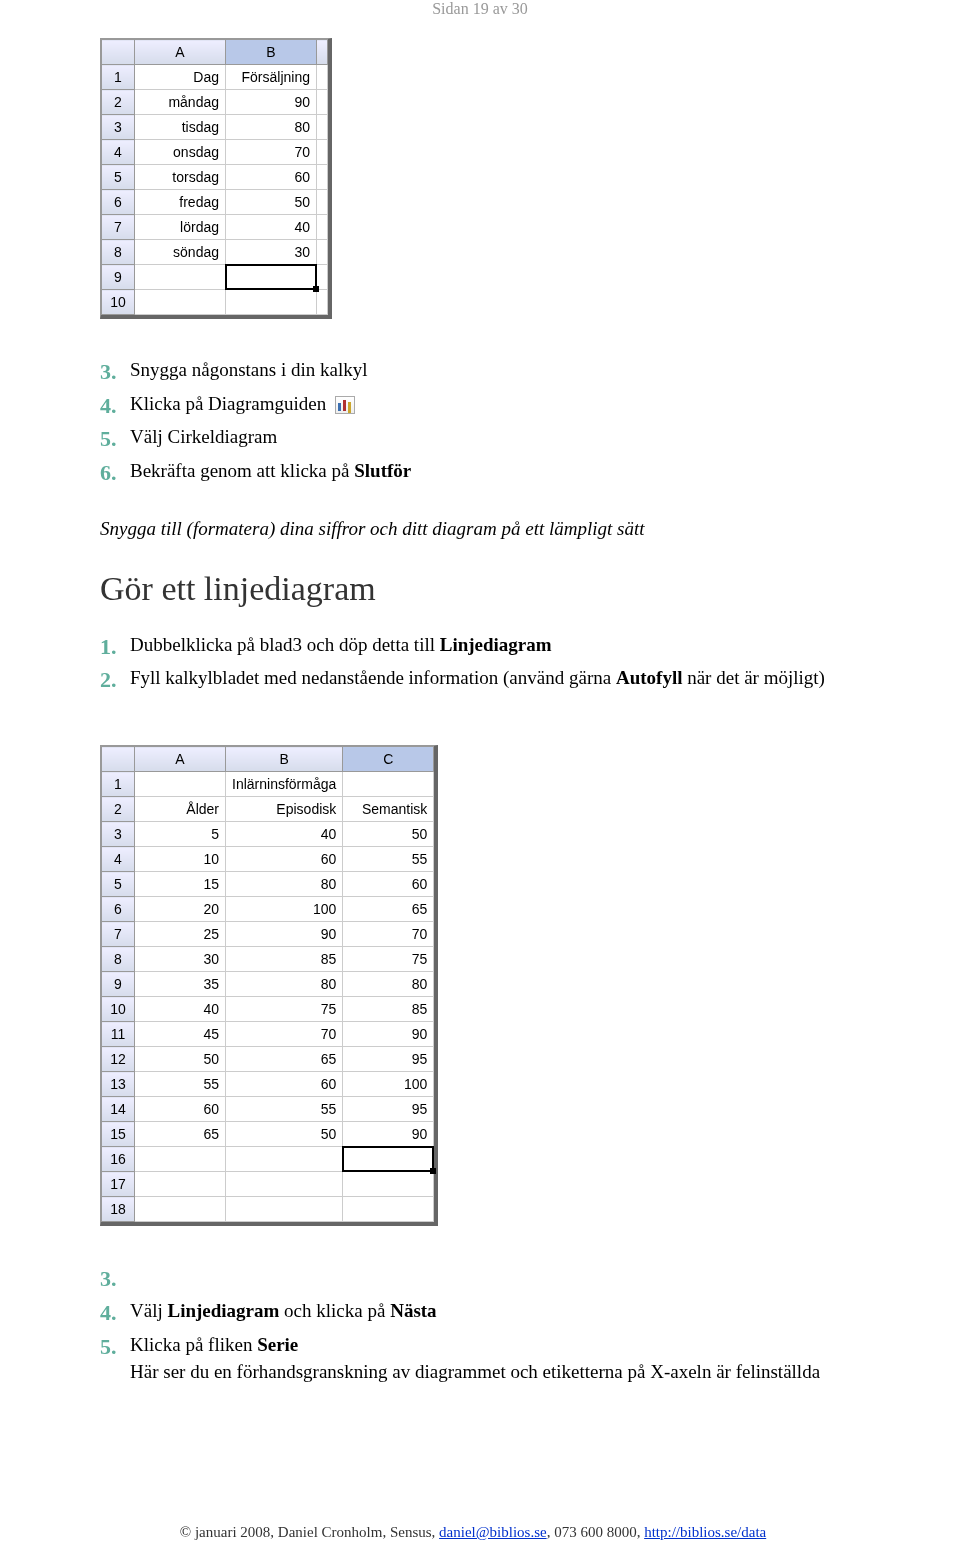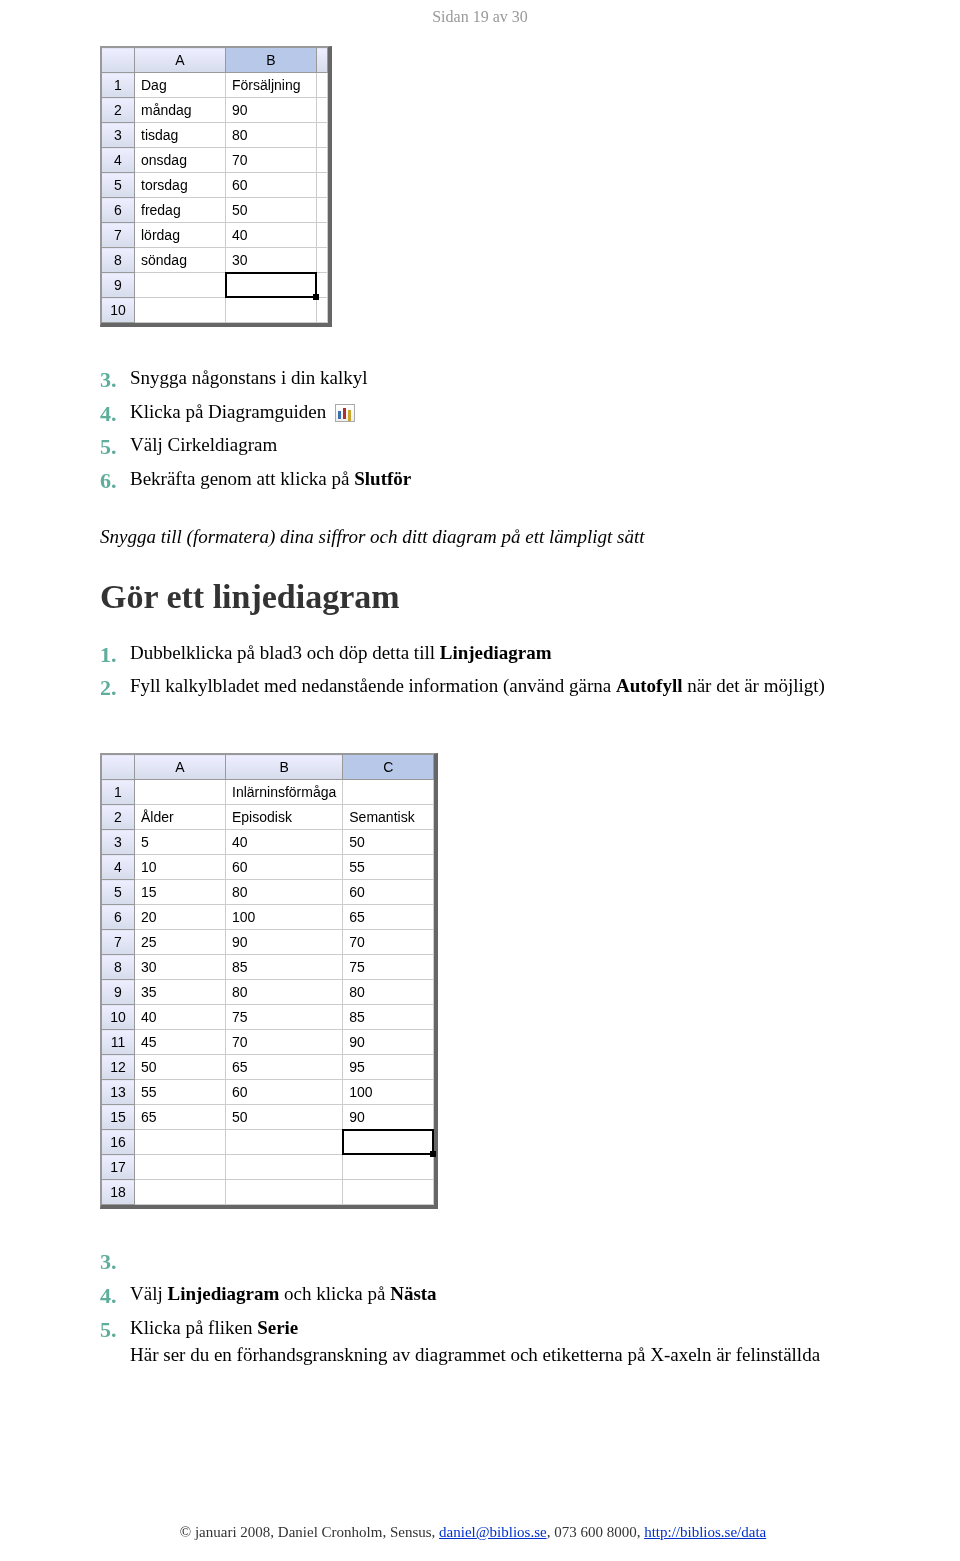--- a/index.html
+++ b/index.html
@@ -1,39 +1,39 @@
 <!DOCTYPE html>
 <html><head>
 <meta charset="utf-8">
 <style>
   html,body{margin:0;padding:0;background:#fff;font-family:Georgia,'Times New Roman',serif;color:#000}
   .page{width:960px;min-height:1561px;margin:0 auto;position:relative;padding:0 100px 120px 100px;box-sizing:border-box}
-  .page-header{text-align:center;color:#999;font-size:16px;padding-top:8px}
+  .page-header{text-align:center;color:#999;font-size:16px;}
   .ss{font-family:Verdana,Arial,sans-serif;font-size:14px;color:#000;border-collapse:collapse;display:inline-block;margin:20px 0 30px 0;border-right:4px solid #666;border-bottom:4px solid #666;border-top:1px solid #999;border-left:1px solid #999}
   .ss table{border-collapse:collapse}
   .ss th{background:linear-gradient(#eef 0%,#d6dceb 100%);border:1px solid #999;font-weight:normal;text-align:center;min-width:28px;height:22px}
   .ss th.col{min-width:88px}
   .ss th.row{background:linear-gradient(#eef 0%,#d6dceb 100%);min-width:30px}
   .ss td{border:1px solid #ccc;background:#fff;height:22px;padding:0 6px;min-width:76px}
-  .ss td.txt{text-align:left}
-  .ss td.num{}
+  .ss td.txt{text-align:right}
+  .ss td.num{text-align:right}
   .ss th.colsel{background:#b8c8e8}
   .ss td.sel{position:relative}
   .ss td.sel::after{content:"";position:absolute;inset:-1px;border:2px solid #000;pointer-events:none}
   .ss td.sel .handle{position:absolute;right:-3px;bottom:-3px;width:6px;height:6px;background:#000}
   ol.steps{list-style:none;padding:0;margin:0 0 30px 0}
   ol.steps>li{margin:4px 0;font-size:19px;line-height:1.35;display:flex;align-items:flex-start}
   ol.steps .num{color:#5fae9c;font-weight:bold;font-size:22px;min-width:30px}
   ol.steps .body{flex:1}
   ol.steps .body .note{font-size:19px;margin-top:2px}
   .icon-chart{display:inline-block;width:18px;height:16px;vertical-align:middle;margin-left:4px;position:relative;background:linear-gradient(#fff,#eee);border:1px solid #aaa}
   .icon-chart::before{content:"";position:absolute;left:2px;top:6px;width:3px;height:8px;background:#3b6fb0}
   .icon-chart::after{content:"";position:absolute;left:7px;top:3px;width:3px;height:11px;background:#b03030;box-shadow:5px 2px 0 0 #caa62e}
   .italic{font-style:italic}
-  h2.section{font-family:Georgia,serif;font-weight:bold;font-size:34px;color:#333;margin:30px 0 24px 0}
+  h2.section{font-family:Georgia,serif;font-weight:normal;font-size:34px;color:#333;margin:30px 0 24px 0}
   b{font-weight:bold}
   .footer{position:absolute;bottom:20px;left:86px;right:100px;text-align:center;font-size:15px;color:#333}
   .footer a{color:#0030cc;text-decoration:underline}
 </style>
 </head>
 <body>
 
 <div class="page">
 
   <div class="page-header">Sidan 19 av 30</div>
@@ -235,20 +235,26 @@
             <td class="num">65</td>
             <td class="num">95</td>
           </tr>
           <tr>
             <th class="row">13</th>
             <td class="num">55</td>
             <td class="num">60</td>
             <td class="num">100</td>
           </tr>
           <tr>
+            <th class="row">14</th>
+            <td class="num">60</td>
+            <td class="num">55</td>
+            <td class="num">95</td>
+          </tr>
+          <tr>
             <th class="row">15</th>
             <td class="num">65</td>
             <td class="num">50</td>
             <td class="num">90</td>
           </tr>
           <tr>
             <th class="row">16</th>
             <td class="num"></td>
             <td class="num"></td>
             <td class="num sel">

